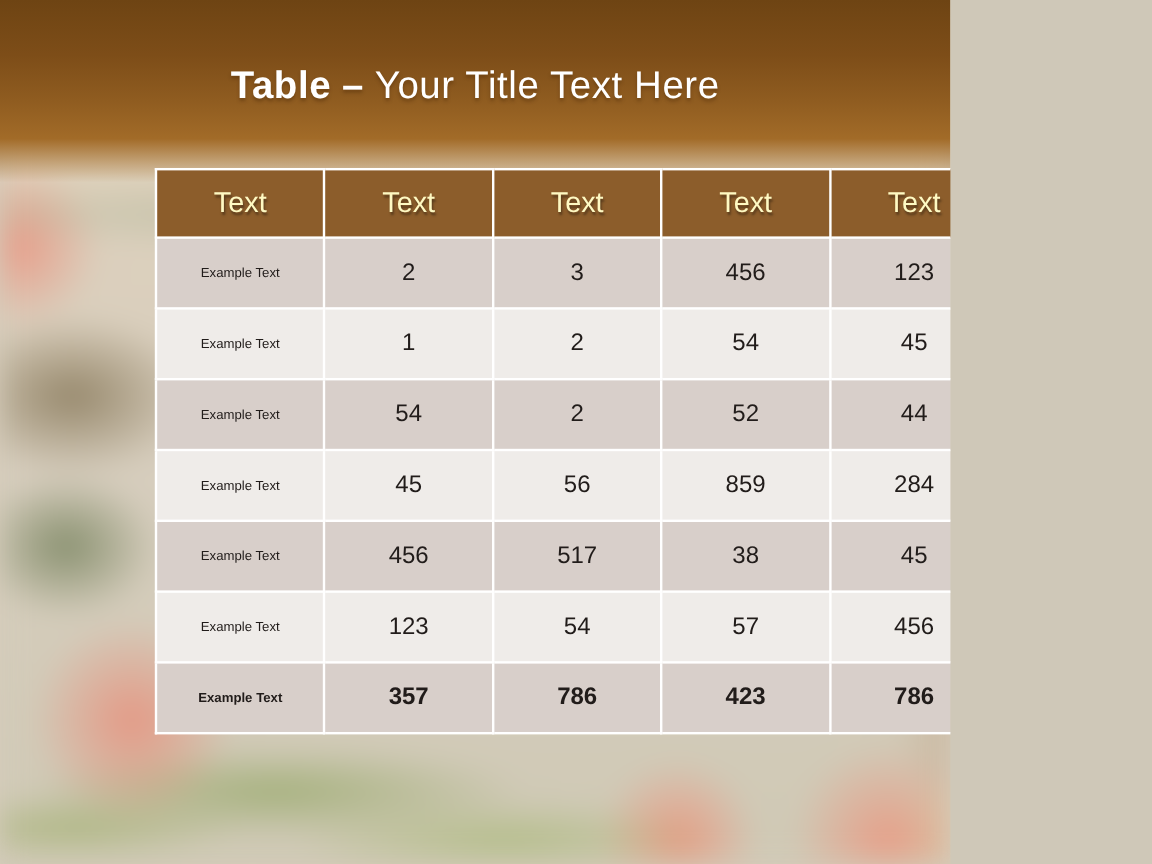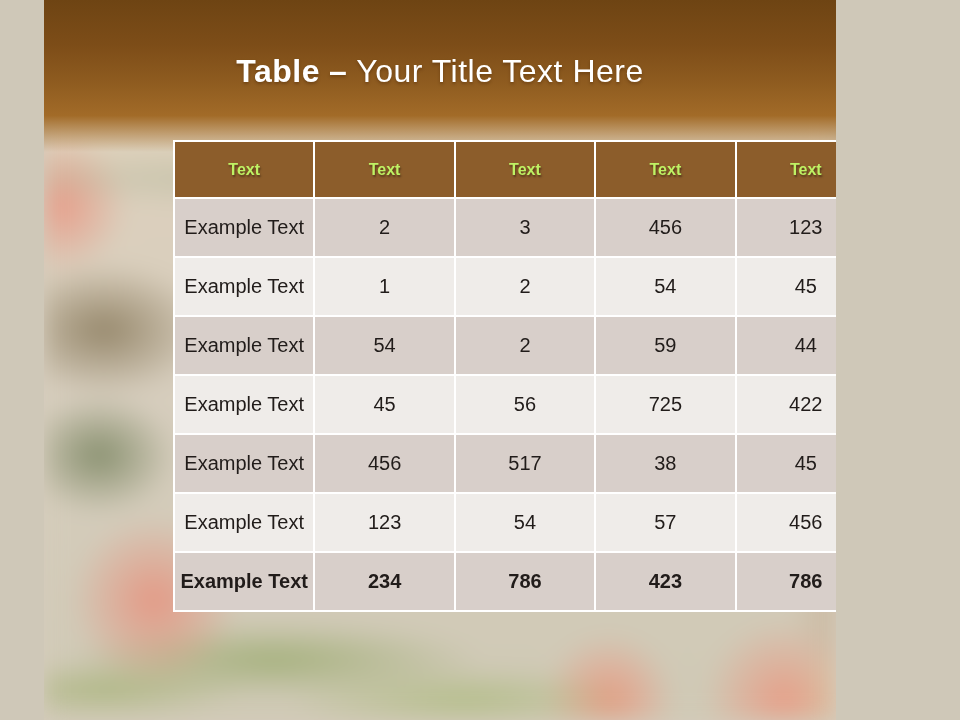--- a/index.html
+++ b/index.html
@@ -7,21 +7,20 @@
     padding: 0;
     background: #cfc8b8;
   }
   .slide {
     position: relative;
     width: 792px;
     height: 720px;
     overflow: hidden;
     font-family: "Liberation Sans", sans-serif;
     background: #d5ccbc;
-    margin-left: 44px;
     --header-bg: #8C5D2B;
     --row-dark: #D8CFCA;
     --row-light: #EFECE9;
     --cell-text: #211C1A;
     --border-col: #FFFFFF;
     --title-col: #FFFFFF;
     --banner-top: #6E4413;
     --banner-bottom: #A26B28;
   }
   
@@ -102,29 +101,29 @@
   .data-table td {
     border: 2px solid var(--border-col);
     text-align: center;
     vertical-align: middle;
     padding: 0;
   }
   .data-table thead tr { height: 57px; }
   .data-table tbody tr { height: 59px; }
   .data-table th {
     background: var(--header-bg);
-    color: #bef264;
-    font-size: 16px;
-    font-weight: 700;
+    color: #fef9c3;
+    font-size: 24px;
+    font-weight: 400;
     text-shadow: 1px 2px 2px rgba(0,0,0,0.40);
   }
   .data-table td {
     color: var(--cell-text);
   }
-  .data-table td.label-cell { font-size: 20px; }
+  .data-table td.label-cell { font-size: 11px; }
   .data-table td.value-cell { font-size: 20px; }
   .data-table tr.row-dark td  { background: var(--row-dark); }
   .data-table tr.row-light td { background: var(--row-light); }
   .data-table tr.row-bold td  { font-weight: 700; }
 </style>
 </head>
 <body>
 
 <div class="slide" style="--header-bg: #8C5D2B; --row-dark: #D8CFCA; --row-light: #EFECE9; --cell-text: #211C1A; --border-col: #FFFFFF; --title-col: #FFFFFF; --banner-top: #6E4413; --banner-bottom: #A26B28;">
   <div class="bg-photo"></div>
@@ -154,46 +153,46 @@
           <td class="label-cell">Example Text</td>
           <td class="value-cell">1</td>
           <td class="value-cell">2</td>
           <td class="value-cell">54</td>
           <td class="value-cell">45</td>
         </tr>
         <tr class="row-dark">
           <td class="label-cell">Example Text</td>
           <td class="value-cell">54</td>
           <td class="value-cell">2</td>
-          <td class="value-cell">59</td>
+          <td class="value-cell">52</td>
           <td class="value-cell">44</td>
         </tr>
         <tr class="row-light">
           <td class="label-cell">Example Text</td>
           <td class="value-cell">45</td>
           <td class="value-cell">56</td>
-          <td class="value-cell">725</td>
-          <td class="value-cell">422</td>
+          <td class="value-cell">859</td>
+          <td class="value-cell">284</td>
         </tr>
         <tr class="row-dark">
           <td class="label-cell">Example Text</td>
           <td class="value-cell">456</td>
           <td class="value-cell">517</td>
           <td class="value-cell">38</td>
           <td class="value-cell">45</td>
         </tr>
         <tr class="row-light">
           <td class="label-cell">Example Text</td>
           <td class="value-cell">123</td>
           <td class="value-cell">54</td>
           <td class="value-cell">57</td>
           <td class="value-cell">456</td>
         </tr>
         <tr class="row-dark row-bold">
           <td class="label-cell">Example Text</td>
-          <td class="value-cell">234</td>
+          <td class="value-cell">357</td>
           <td class="value-cell">786</td>
           <td class="value-cell">423</td>
           <td class="value-cell">786</td>
         </tr>
       </tbody>
   </table>
 </div>
 
 </body></html>

